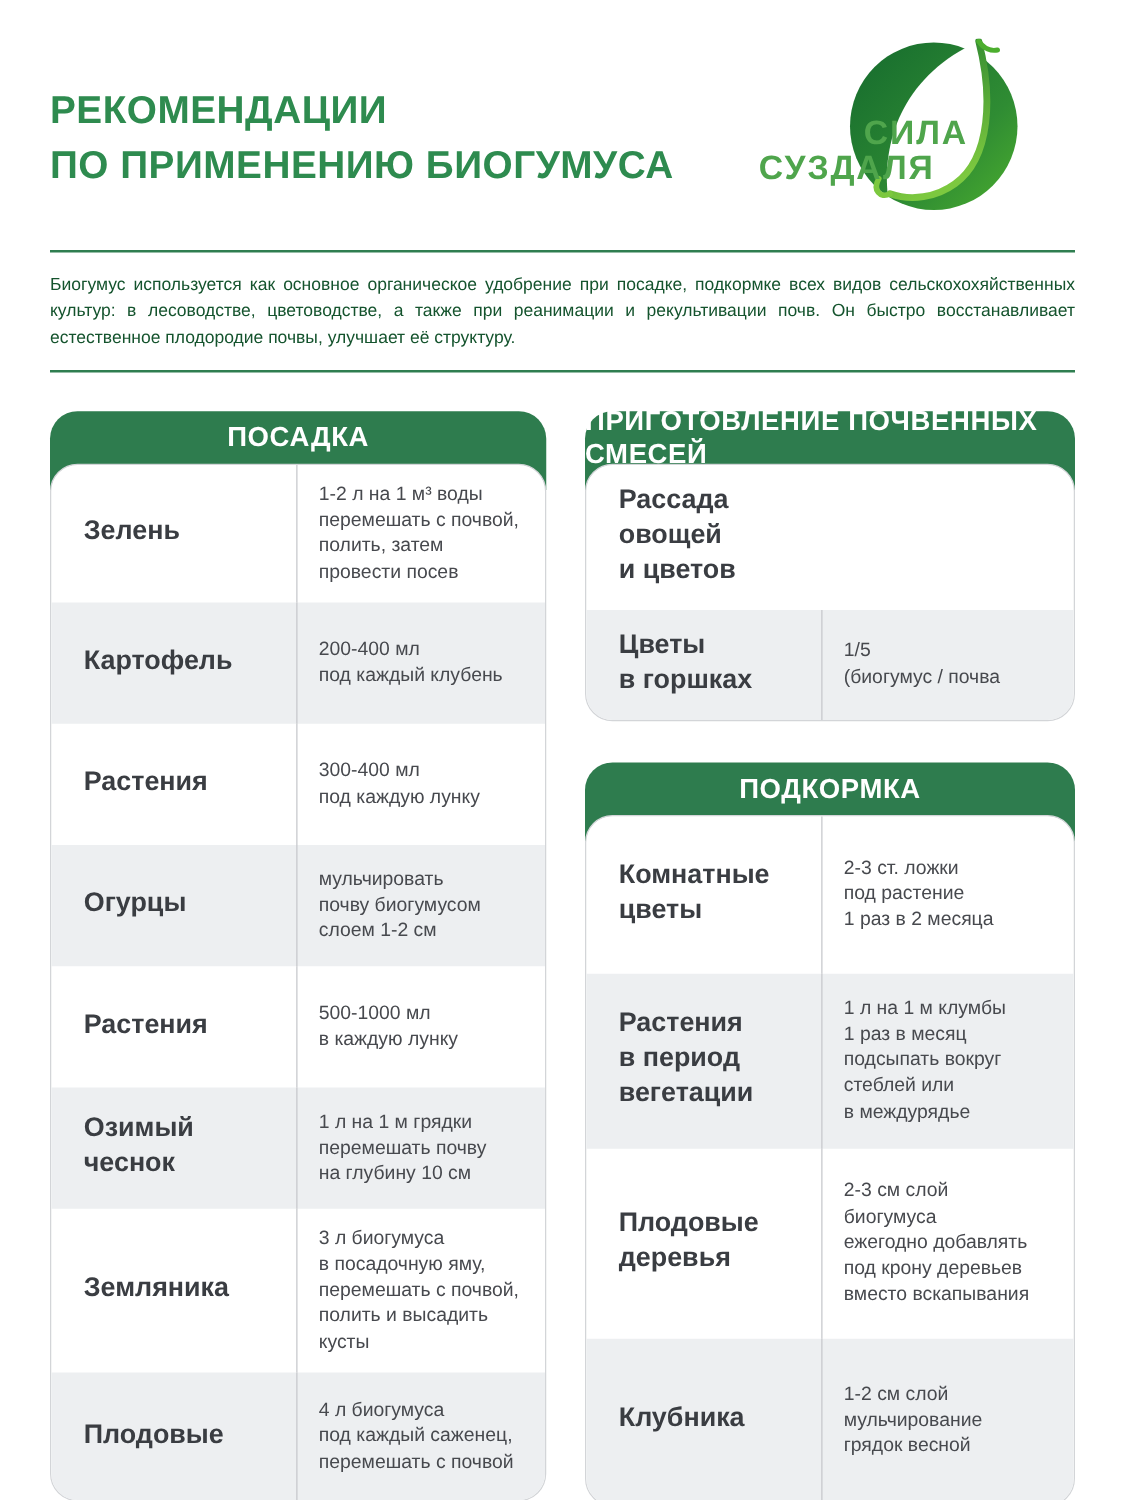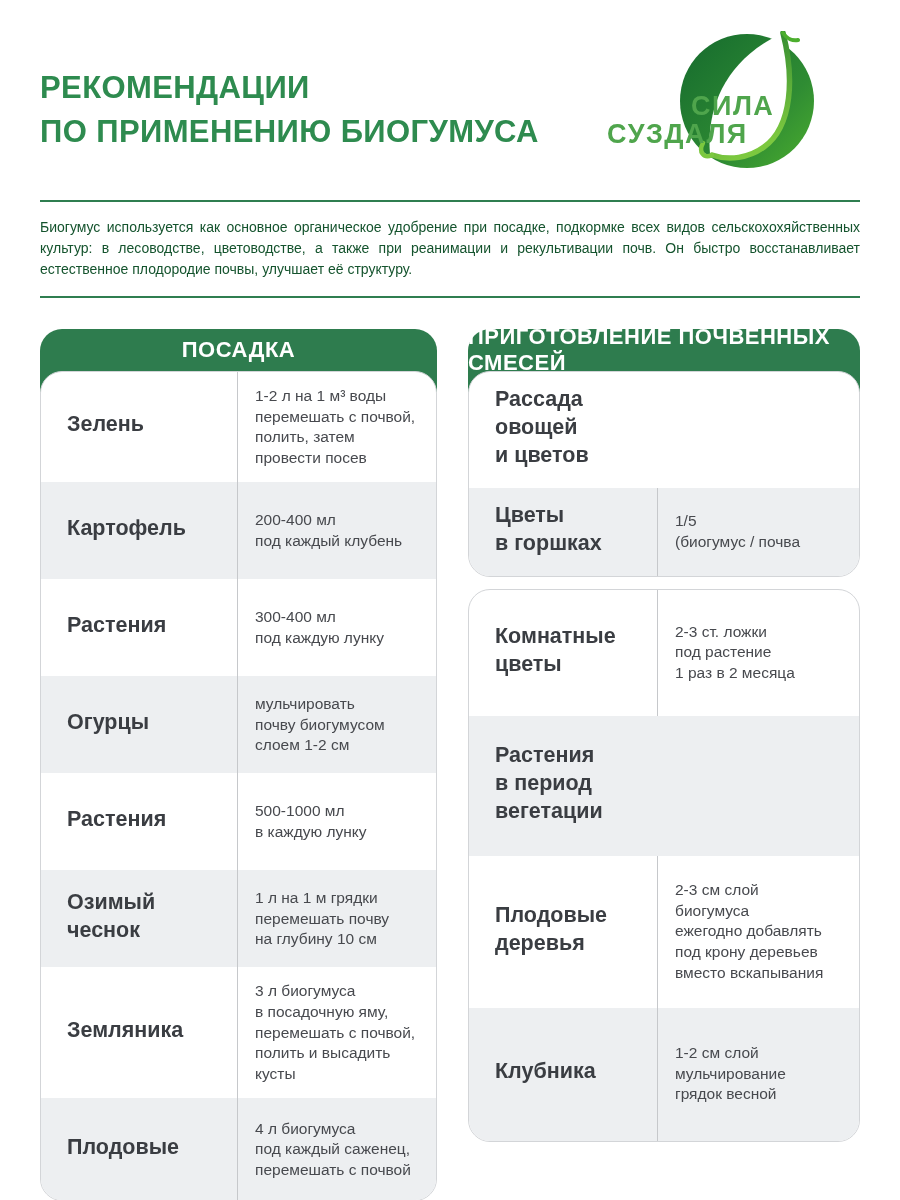--- a/index.html
+++ b/index.html
@@ -177,32 +177,40 @@
           <div class="row">
             <div class="cell label">Цветы
 в горшках</div>
             <div class="cell value">1/5
 (биогумус / почва</div>
           </div>
         </div>
       </section>
 
       <section class="t-podkormka">
+        <div class="card-header">
+          <span>ПОДКОРМКА</span>
+        </div>
         <div class="card-body">
           <div class="row">
             <div class="cell label">Комнатные
 цветы</div>
             <div class="cell value">2-3 ст. ложки
 под растение
 1 раз в 2 месяца</div>
           </div>
           <div class="row">
             <div class="cell label">Растения
 в период
 вегетации</div>
+            <div class="cell value">1 л на 1 м клумбы
+1 раз в месяц
+подсыпать вокруг
+стеблей или
+в междурядье</div>
           </div>
           <div class="row">
             <div class="cell label">Плодовые
 деревья</div>
             <div class="cell value">2-3 см слой
 биогумуса
 ежегодно добавлять
 под крону деревьев
 вместо вскапывания</div>
           </div>

